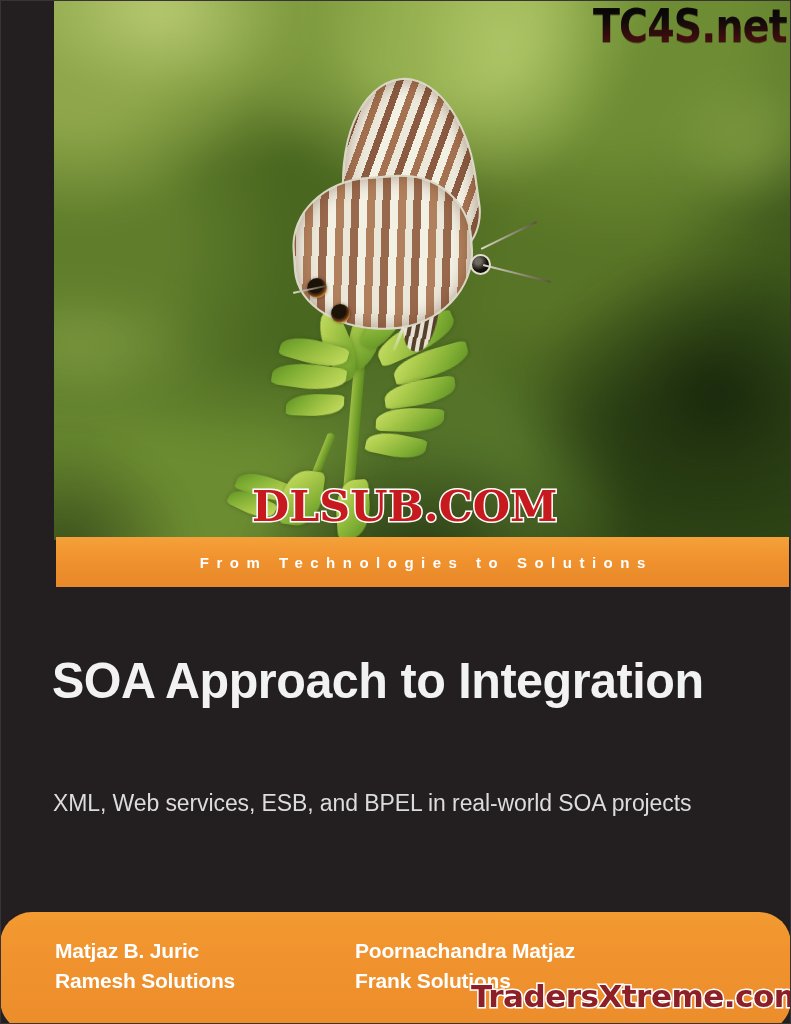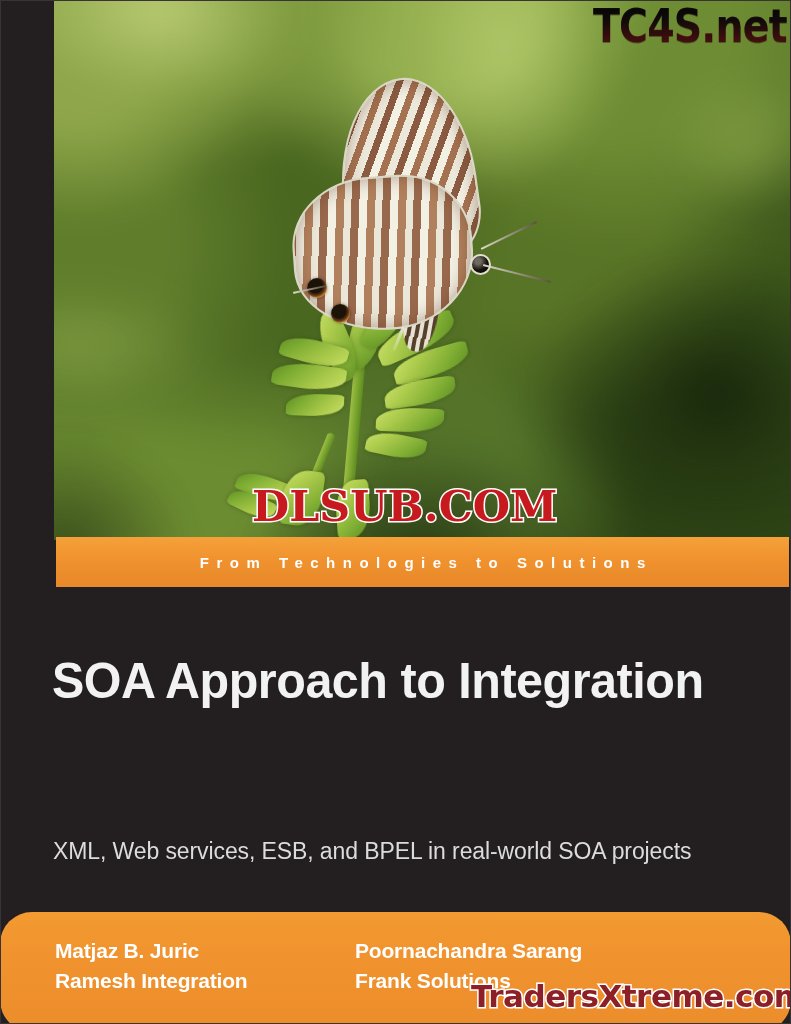--- a/index.html
+++ b/index.html
@@ -263,21 +263,20 @@
   }
   #book-subtitle {
     position: absolute;
     left: 53px;
     top: 210px;
     font-size: 23px;
     font-weight: 400;
     color: #dcdcdc;
     letter-spacing: -.1px;
     white-space: nowrap;
-    margin-top: 48px;
   }
 
   
   #author-band {
     position: absolute;
     left: 0;
     top: 912px;
     width: 791px;
     height: 120px;
     background: linear-gradient(180deg, #f39a31 0%, #f0922e 40%, #ec8d2b 100%);
@@ -411,24 +410,24 @@
   </div>
 
   <div id="title-block">
     <div id="book-title">SOA Approach to Integration</div>
     <div id="book-subtitle">XML, Web services, ESB, and BPEL in real-world SOA projects</div>
   </div>
 
   <div id="author-band">
     <div class="author-col" id="author-col-1">
       <div>Matjaz B. Juric</div>
-      <div>Ramesh Integration</div>
+      <div>Ramesh Solutions</div>
     </div>
     <div class="author-col" id="author-col-2">
-      <div>Poornachandra Sarang</div>
+      <div>Poornachandra Matjaz</div>
       <div>Frank Solutions</div>
     </div>
   </div>
 
 
   <div id="wm-traders">TradersXtreme.com</div>
 
   <div id="cover-frame"></div>
 </div>
 

